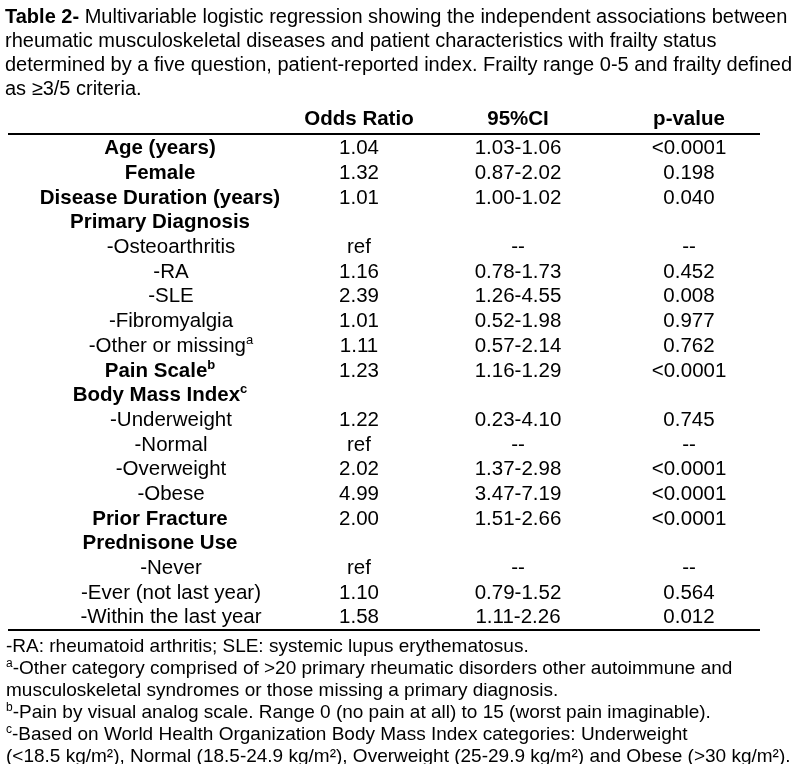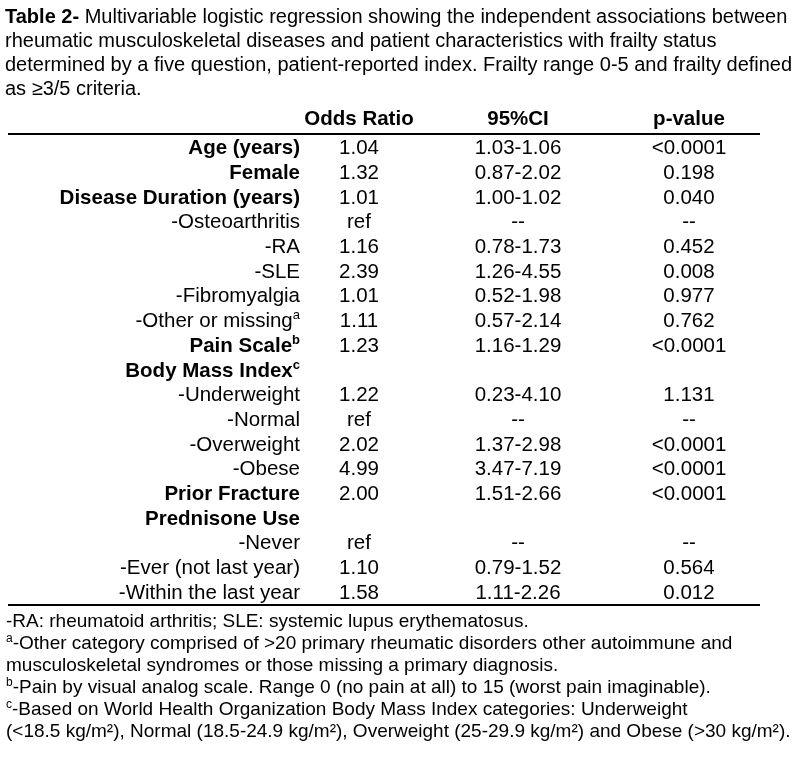--- a/index.html
+++ b/index.html
@@ -50,21 +50,21 @@
   }
   td {
     font-size: 20.5px;
     height: 24.7px;
     padding: 0;
     vertical-align: middle;
     text-align: center;
     white-space: nowrap;
   }
   td.lbl {
-    text-align: right;
+    text-align: center;
     padding-left: 12px;
   }
   tr.group td.lbl, tr.main td.lbl {
     font-weight: bold;
   }
   tr.indent td.lbl {
     padding-left: 34px;
     font-weight: normal;
   }
   tr.last-row {
@@ -123,20 +123,26 @@
         <td>1.32</td>
         <td>0.87-2.02</td>
         <td>0.198</td>
       </tr>
       <tr class="main">
         <td class="lbl"><span>Disease Duration (years)</span><sup class="marker"></sup></td>
         <td>1.01</td>
         <td>1.00-1.02</td>
         <td>0.040</td>
       </tr>
+      <tr class="group">
+        <td class="lbl"><span>Primary Diagnosis</span><sup class="marker"></sup></td>
+        <td></td>
+        <td></td>
+        <td></td>
+      </tr>
       <tr class="indent">
         <td class="lbl"><span>-Osteoarthritis</span><sup class="marker"></sup></td>
         <td>ref</td>
         <td>--</td>
         <td>--</td>
       </tr>
       <tr class="indent">
         <td class="lbl"><span>-RA</span><sup class="marker"></sup></td>
         <td>1.16</td>
         <td>0.78-1.73</td>
@@ -169,21 +175,21 @@
       <tr class="group">
         <td class="lbl"><span>Body Mass Index</span><sup class="marker">c</sup></td>
         <td></td>
         <td></td>
         <td></td>
       </tr>
       <tr class="indent">
         <td class="lbl"><span>-Underweight</span><sup class="marker"></sup></td>
         <td>1.22</td>
         <td>0.23-4.10</td>
-        <td>1.131</td>
+        <td>0.745</td>
       </tr>
       <tr class="indent">
         <td class="lbl"><span>-Normal</span><sup class="marker"></sup></td>
         <td>ref</td>
         <td>--</td>
         <td>--</td>
       </tr>
       <tr class="indent">
         <td class="lbl"><span>-Overweight</span><sup class="marker"></sup></td>
         <td>2.02</td>

